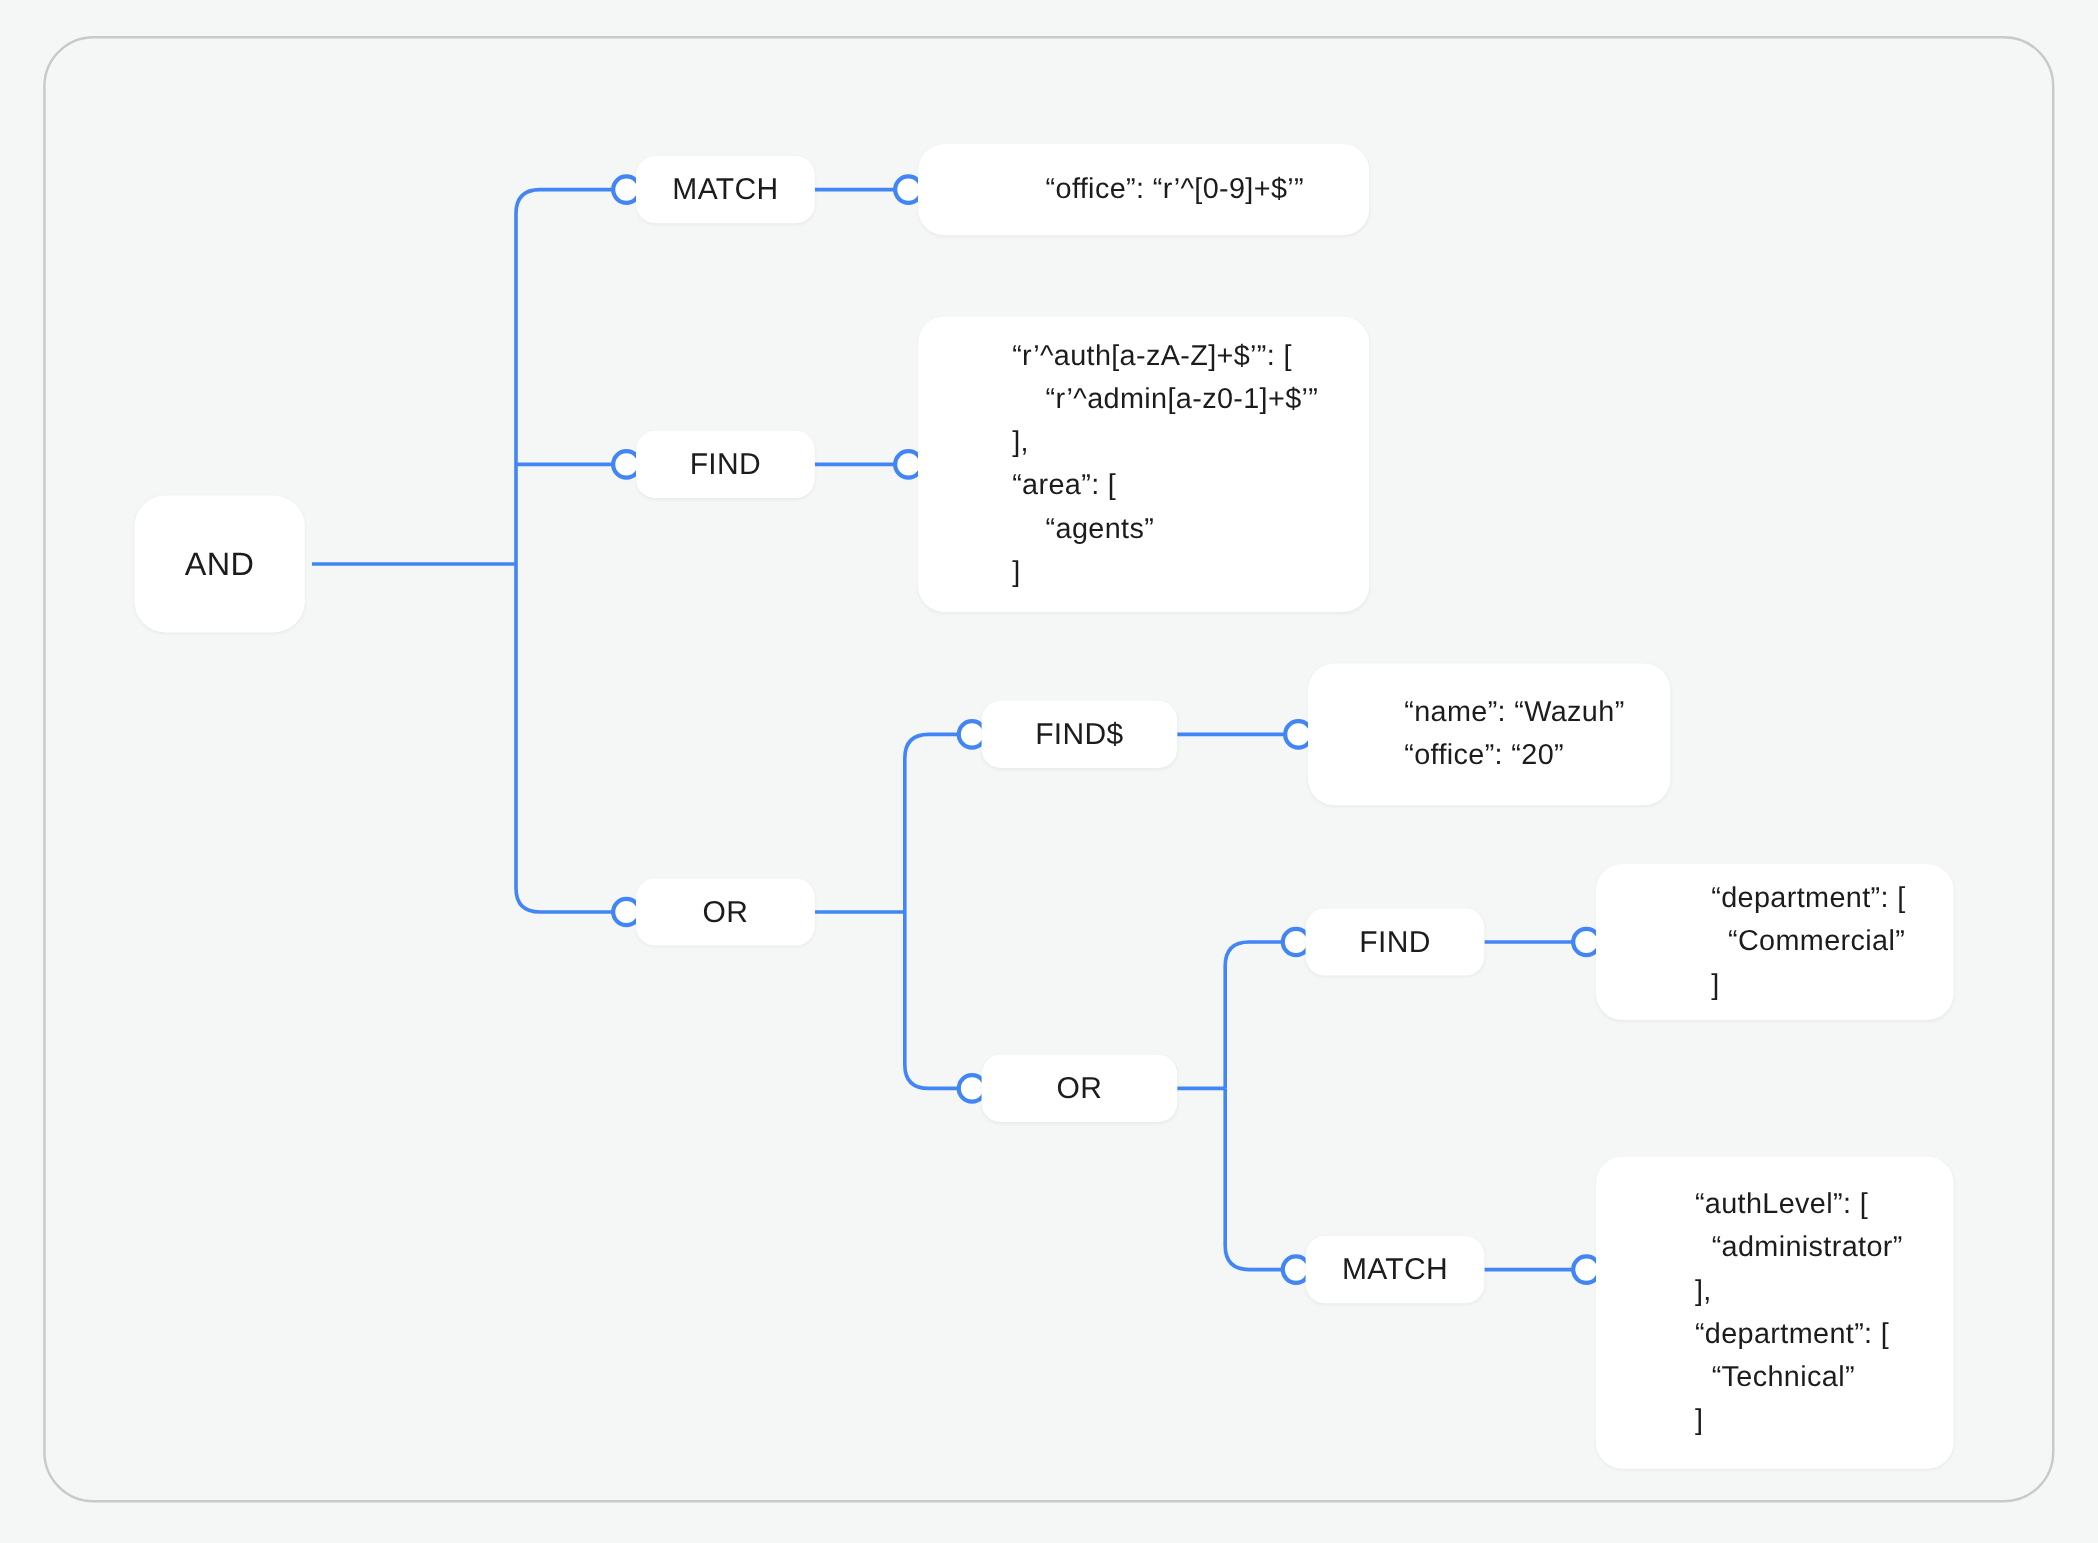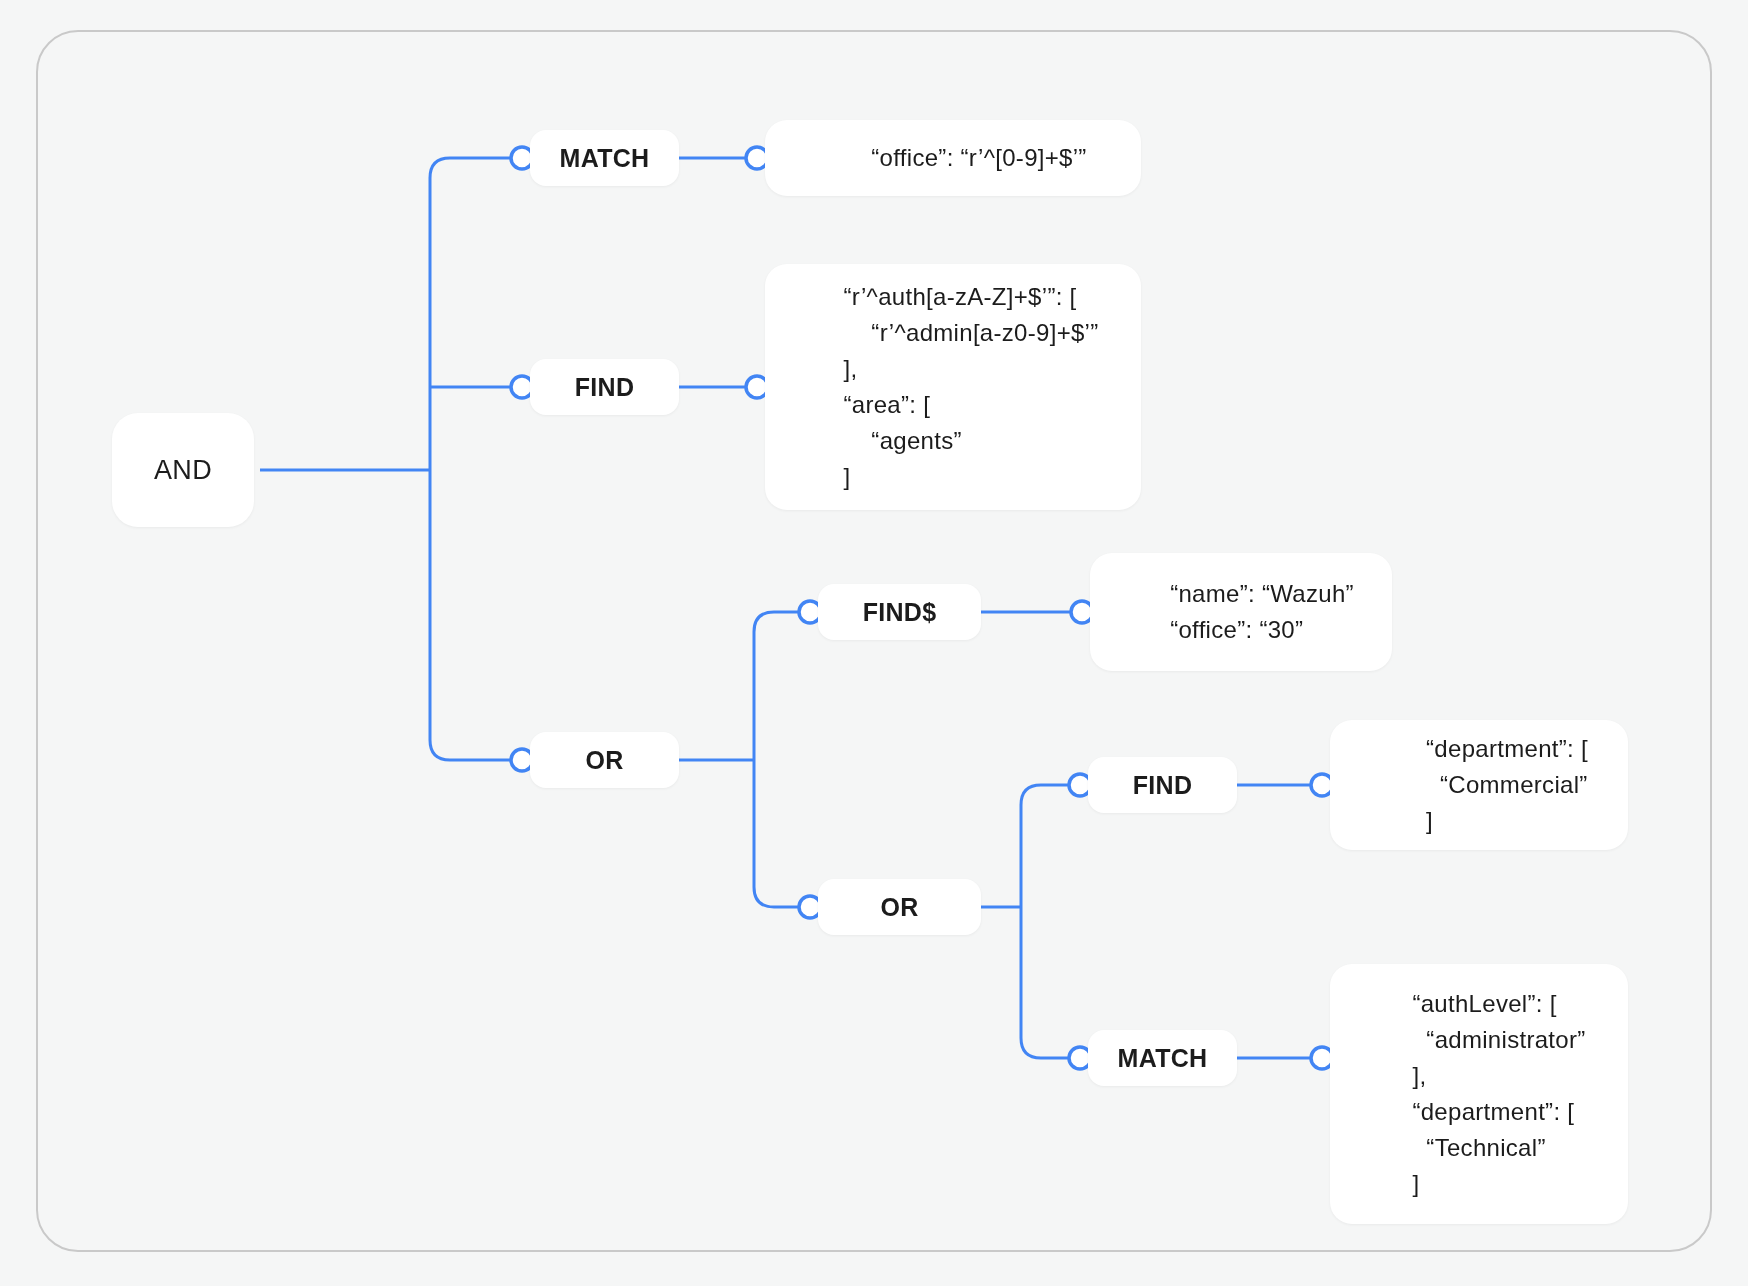--- a/index.html
+++ b/index.html
@@ -27,21 +27,21 @@
   svg.wires path{stroke:var(--accent);stroke-width:3;fill:none;}
   svg.wires circle{stroke:var(--accent);stroke-width:3.5;fill:#ffffff;}
   .node{
     position:absolute;
     background:var(--node-bg);
     display:flex;align-items:center;justify-content:center;
     font-size:25px;
     letter-spacing:.3px;
     box-shadow:0 1px 3px rgba(0,0,0,.05);
   }
-  .op{border-radius:16px;font-weight:bold;}
+  .op{border-radius:16px;}
   .root{border-radius:26px;font-size:27px;}
   .leaf{
     border-radius:22px;
     justify-content:center;
     font-size:24px;
   }
   .leaf-text{
     white-space:pre;
     line-height:36px;
     font-size:24px;
@@ -108,30 +108,30 @@
 <div class="node op" style="left:1088px;top:757px;width:149px;height:56px;">FIND</div>
 
 <div class="node op" style="left:1088px;top:1030px;width:149px;height:56px;">MATCH</div>
 
 <div class="node leaf" style="left:765px;top:120px;width:376px;height:76px;padding-left:52px;">
   <div class="leaf-text">“office”: “r’^[0-9]+$’”</div>
 </div>
 
 <div class="node leaf" style="left:765px;top:264px;width:376px;height:246px;padding-left:36px;">
   <div class="leaf-text">“r’^auth[a-zA-Z]+$’”: [
-    “r’^admin[a-z0-9]+$’”
+    “r’^admin[a-z0-1]+$’”
 ],
 “area”: [
     “agents”
 ]</div>
 </div>
 
 <div class="node leaf" style="left:1090px;top:553px;width:302px;height:118px;padding-left:42px;">
   <div class="leaf-text">“name”: “Wazuh”
-“office”: “30”</div>
+“office”: “20”</div>
 </div>
 
 <div class="node leaf" style="left:1330px;top:720px;width:298px;height:130px;padding-left:56px;">
   <div class="leaf-text">“department”: [
   “Commercial”
 ]</div>
 </div>
 
 <div class="node leaf" style="left:1330px;top:964px;width:298px;height:260px;padding-left:40px;">
   <div class="leaf-text">“authLevel”: [

